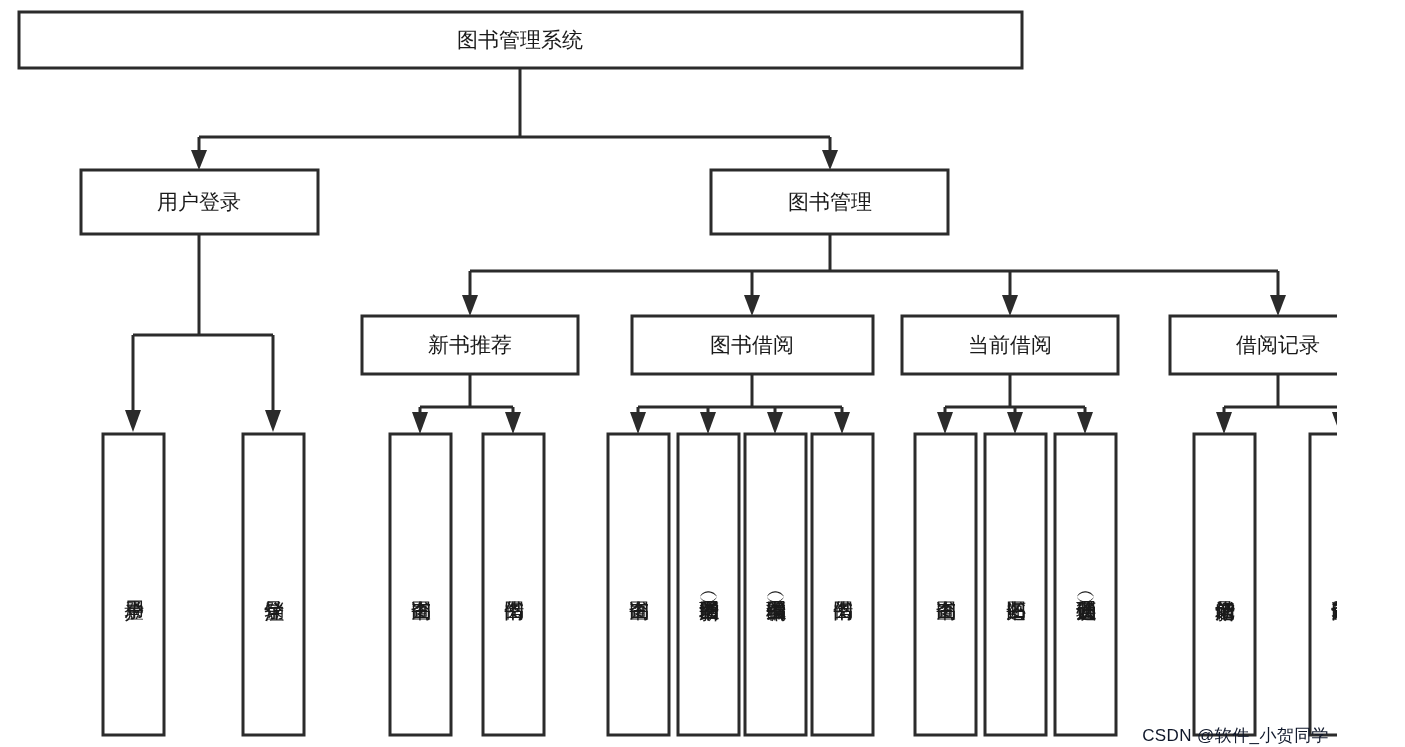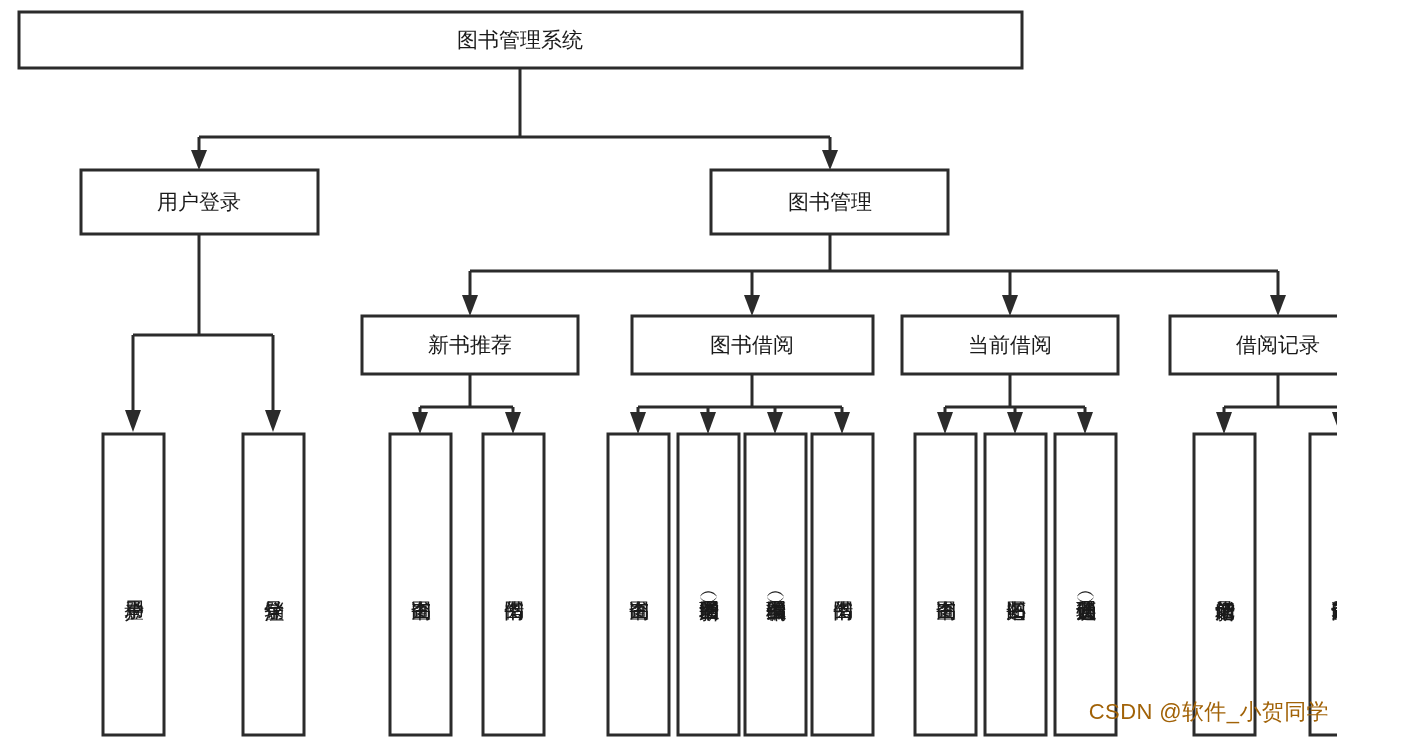--- a/index.html
+++ b/index.html
@@ -53,24 +53,24 @@
     font-size: 20px;
     fill: #1a1a1a;
     text-anchor: middle;
     dominant-baseline: middle;
     writing-mode: vertical-rl;
     glyph-orientation-vertical: 0;
   }
   .watermark {
     position: absolute;
     right: 8px;
-    bottom: 20px;
-    font-family: "Liberation Sans", "DejaVu Sans", sans-serif;
-    font-size: 22px;
-    color: #a16207;
+    bottom: 0;
+    font-family: "Liberation Sans", "DejaVu Sans", sans-serif;
+    font-size: 17px;
+    color: #0f172a;
     white-space: nowrap;
     letter-spacing: 0.4px;
     user-select: none;
   }
 </style>
 </head>
 <body>
 
 <div id="diagram-root">
 

